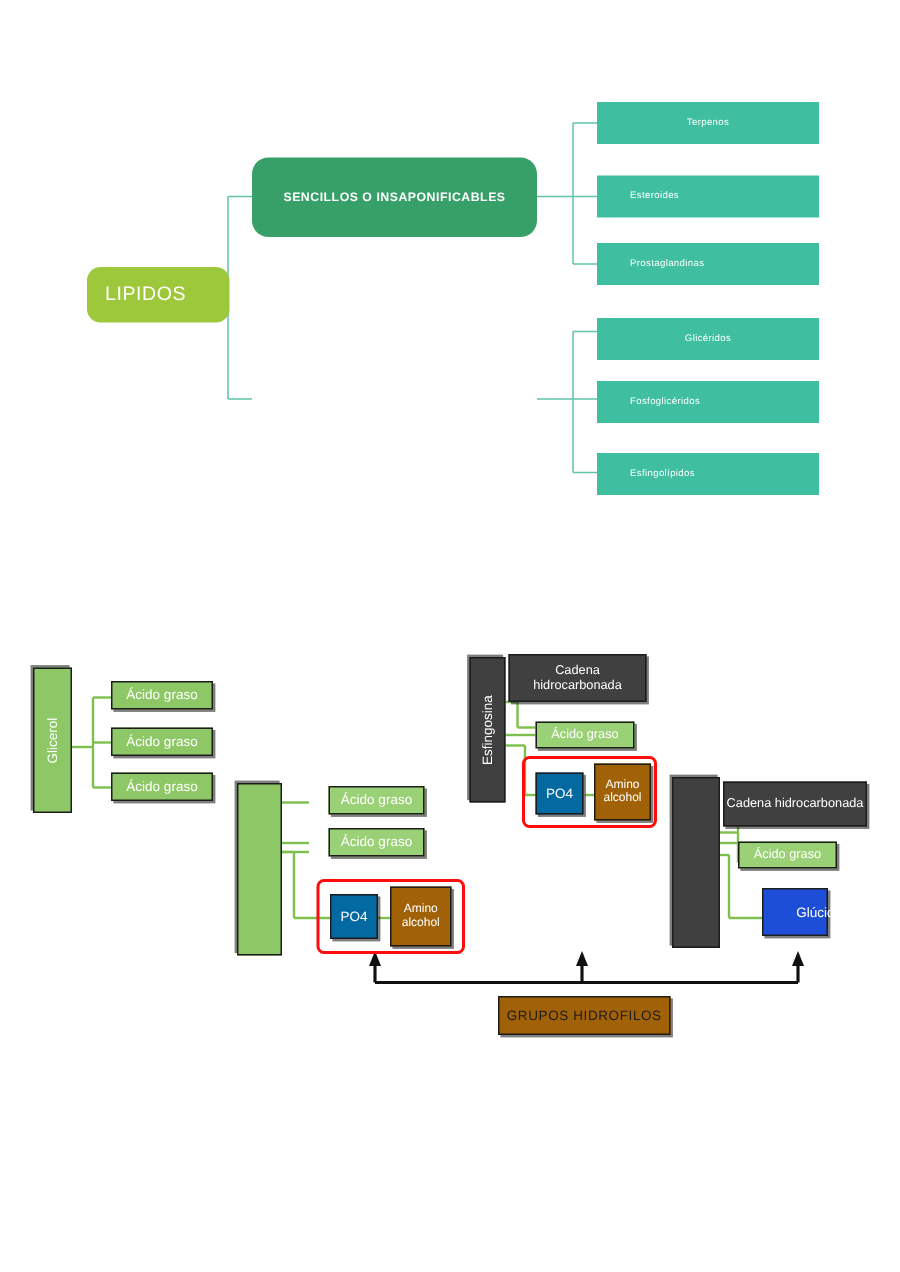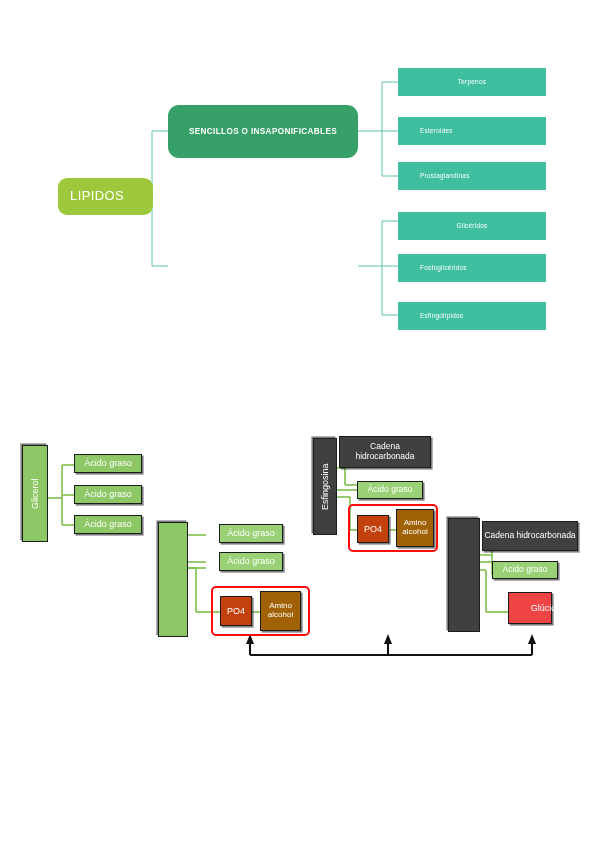--- a/index.html
+++ b/index.html
@@ -33,23 +33,23 @@
     position:absolute;box-sizing:border-box;
     display:flex;align-items:center;justify-content:center;text-align:center;
     color:#ffffff;font-size:9px;line-height:1.12;
     border:1.6px solid #1c1c1c;
     box-shadow:1.6px 1.6px 0 rgba(20,20,20,.55);
   }
   .hd.green{background:#8ec866;}
   .hd.greenlt{background:#9bd176;}
   .hd.bar{background:#8ec866;}
   .hd.purple{background:#404040;}
-  .hd.teal{background:#c2410c;}
+  .hd.teal{background:#0369a1;}
   .hd.mint{background:#a16207;}
-  .hd.orange{background:#ef4444;padding-left:32px;}
+  .hd.orange{background:#1d4ed8;padding-left:32px;}
   .hd.vtext{writing-mode:vertical-rl;transform:rotate(180deg);}
 
   .redgroup{
     position:absolute;box-sizing:border-box;
     border:2.2px solid #ff0d0d;border-radius:5px;
     background:transparent;
   }
   svg.wires{position:absolute;left:0;top:0;width:600px;height:848px;pointer-events:none;}
 </style>
 </head>
@@ -215,14 +215,17 @@
   <div class="hd purple" style="left:482px;top:521px;width:96px;height:30px;font-size:8.5px;">
     <span>Cadena hidrocarbonada</span>
   </div>
   <div class="hd greenlt" style="left:492px;top:561px;width:66px;height:18px;font-size:8.5px;">
     <span>Ácido graso</span>
   </div>
   <div class="hd orange" style="left:508px;top:592px;width:44px;height:32px;">
     <span>Glúcido</span>
   </div>
 
+  <div class="hd mint" style="left:332px;top:664px;width:115px;height:26px;color:#1c1c1c;font-size:9px;letter-spacing:.4px;">
+    <span>GRUPOS HIDROFILOS</span>
+  </div>
 
 </div>
 
 </body></html>

